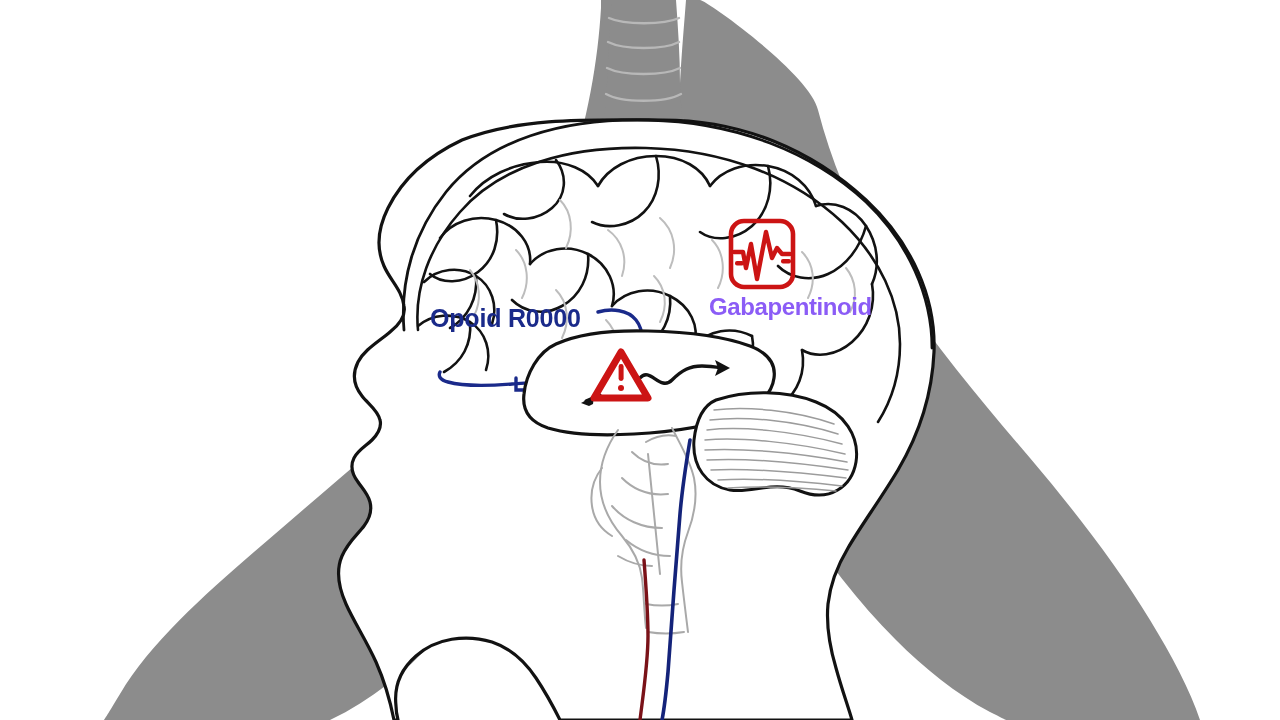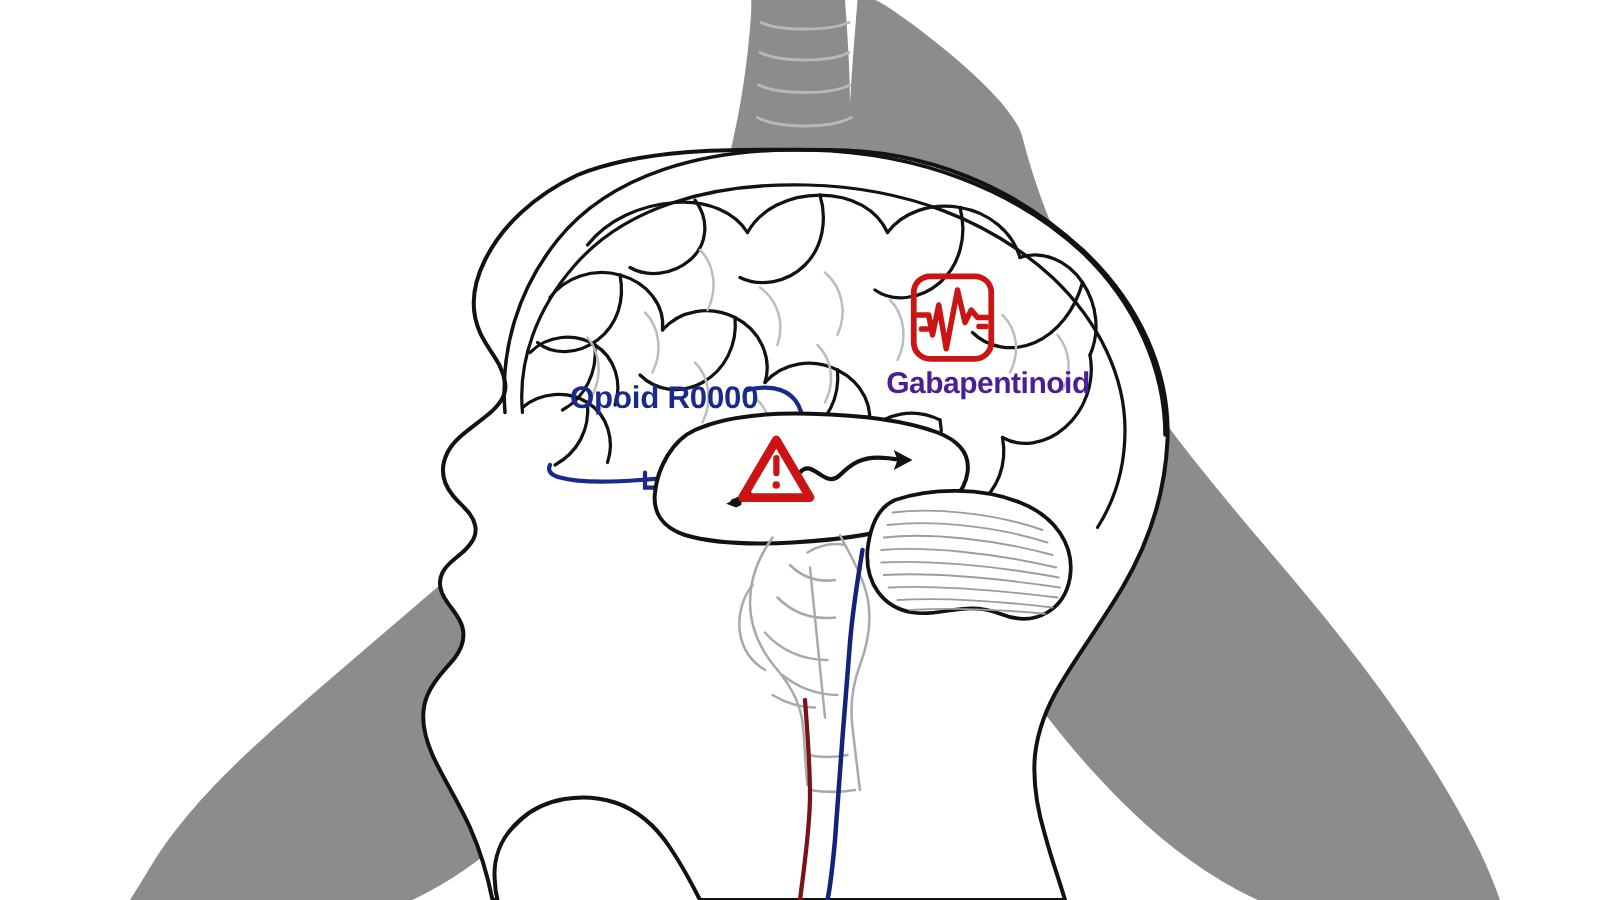--- a/index.html
+++ b/index.html
@@ -23,31 +23,31 @@
   }
   .label-text {
     position: absolute;
     font-family: "Liberation Sans", sans-serif;
     font-weight: bold;
     white-space: nowrap;
     line-height: 1;
     user-select: none;
   }
   #opioid-label {
-    left: 456px;
+    left: 430px;
     top: 306px;
     font-size: 25px;
     color: #1a2a8a;
     letter-spacing: -0.2px;
   }
   #gabapentinoid-label {
     left: 709px;
     top: 295px;
     font-size: 24px;
-    color: #4c1d95;
+    color: #8b5cf6;
     letter-spacing: -0.4px;
   }
 </style>
 </head>
 <body>
 
 <div id="stage">
 
   <svg id="scene" viewBox="0 0 1280 720" xmlns="http://www.w3.org/2000/svg">
 

